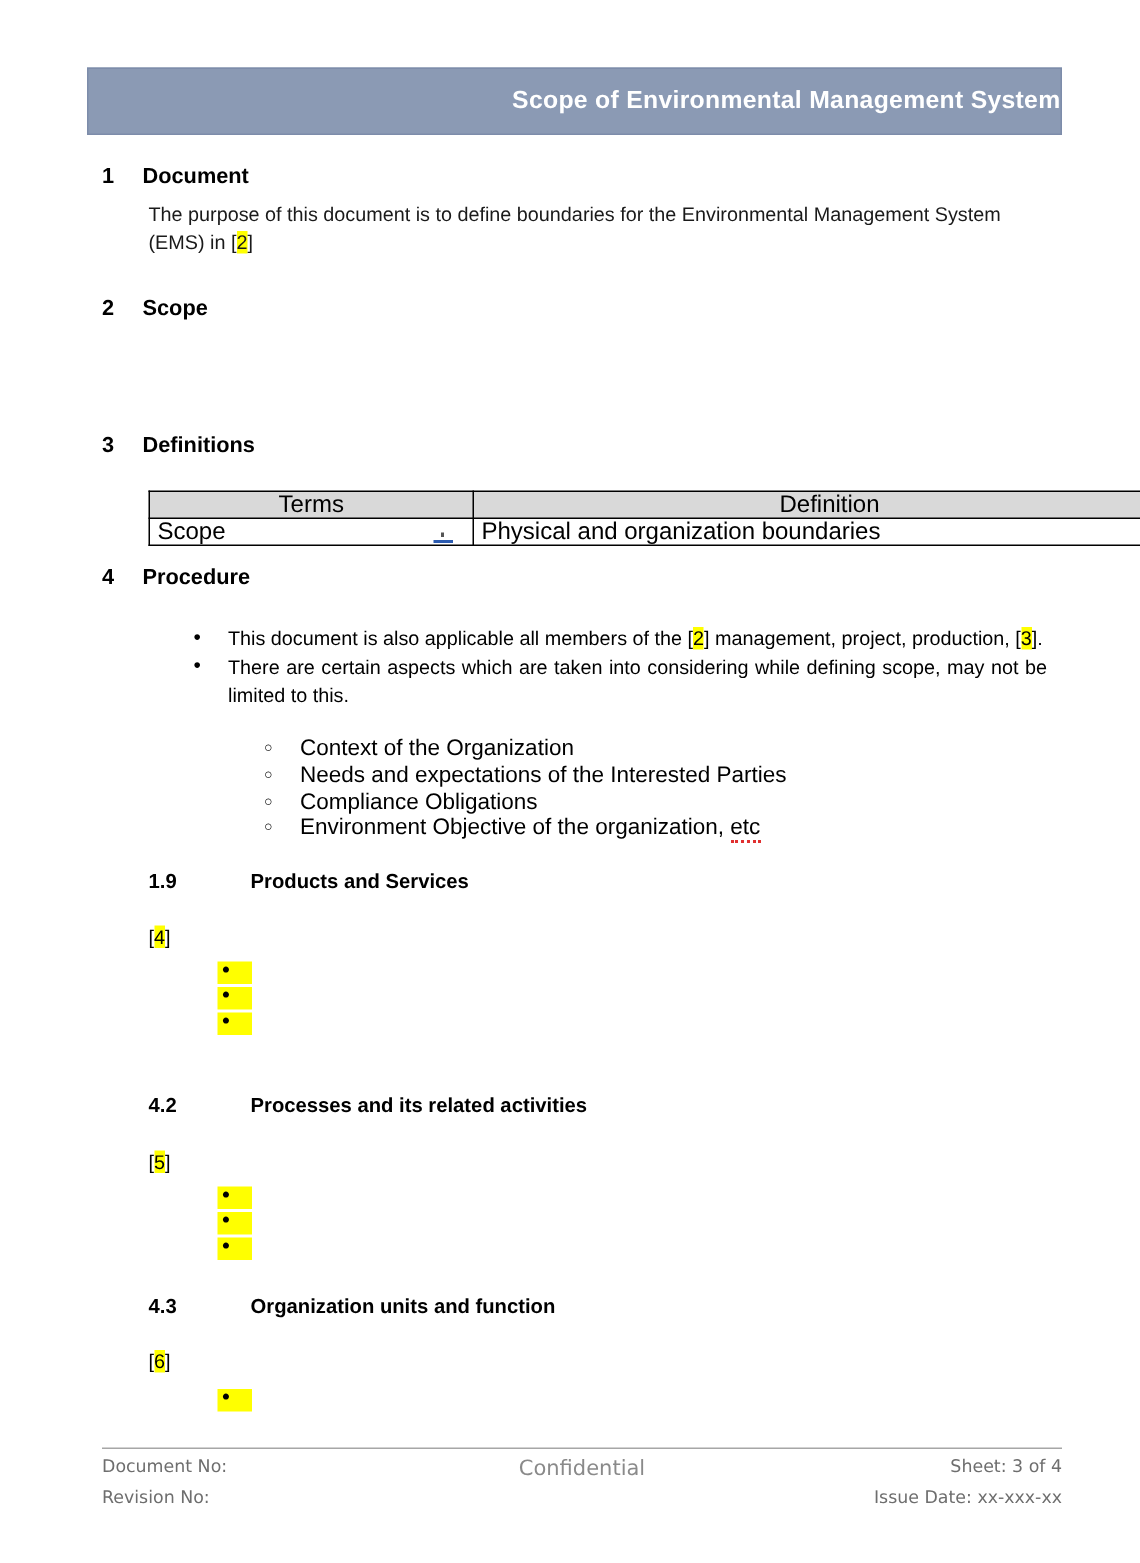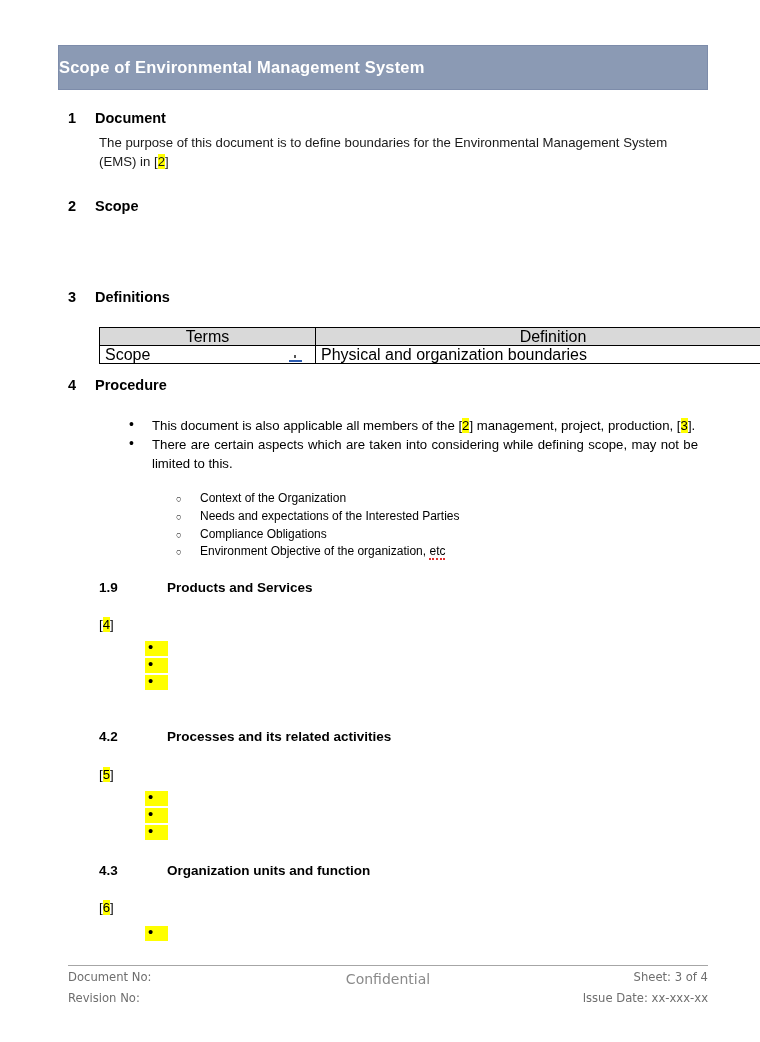--- a/index.html
+++ b/index.html
@@ -28,21 +28,21 @@
     position: absolute;
     left: 58px;
     top: 45px;
     width: 650px;
     height: 45px;
     background: #8b9ab4;
     border: 1px solid #7d8caa;
     box-sizing: border-box;
     display: flex;
     align-items: center;
-    justify-content: flex-start;
+    justify-content: flex-end;
   }
   .title-banner-text {
     color: #ffffff;
     font-size: 16.5px;
     font-weight: bold;
     letter-spacing: 0.2px;
   }
 
   
   .section-heading {
@@ -147,21 +147,21 @@
     left: 9px;
     top: -1px;
     font-size: 14px;
   }
 
   .circle-list {
     position: absolute;
     margin: 0;
     padding: 0;
     list-style: none;
-    font-size: 12px;
+    font-size: 15px;
     line-height: 17.8px;
   }
   .circle-item {
     position: relative;
     padding-left: 28px;
   }
   .circle-item::before {
     content: "\25CB";
     position: absolute;
     left: 4px;

